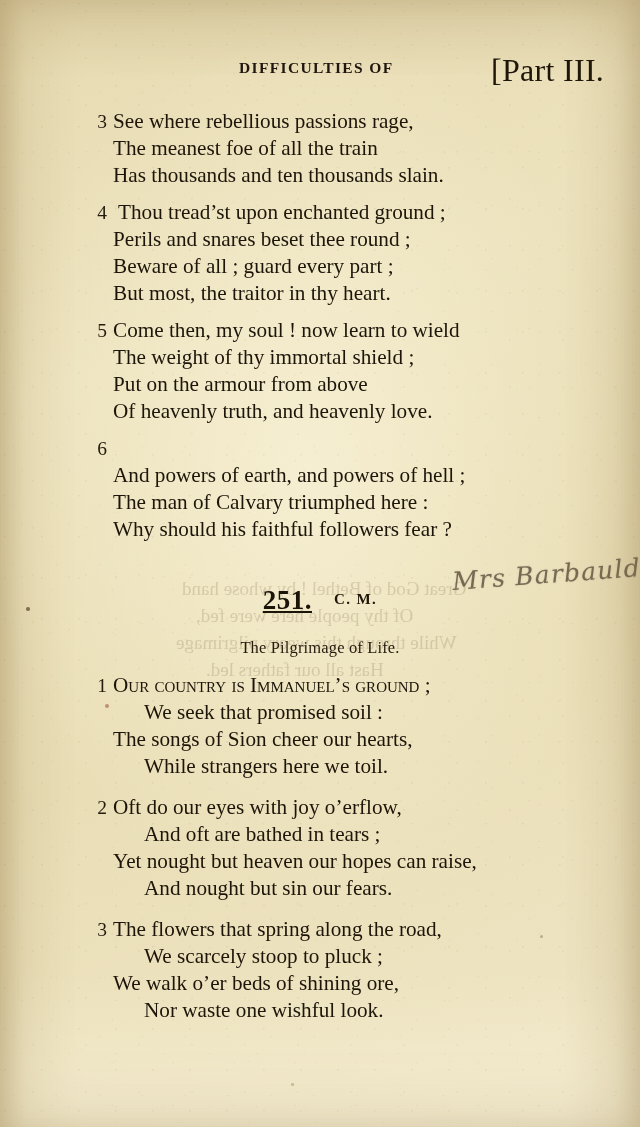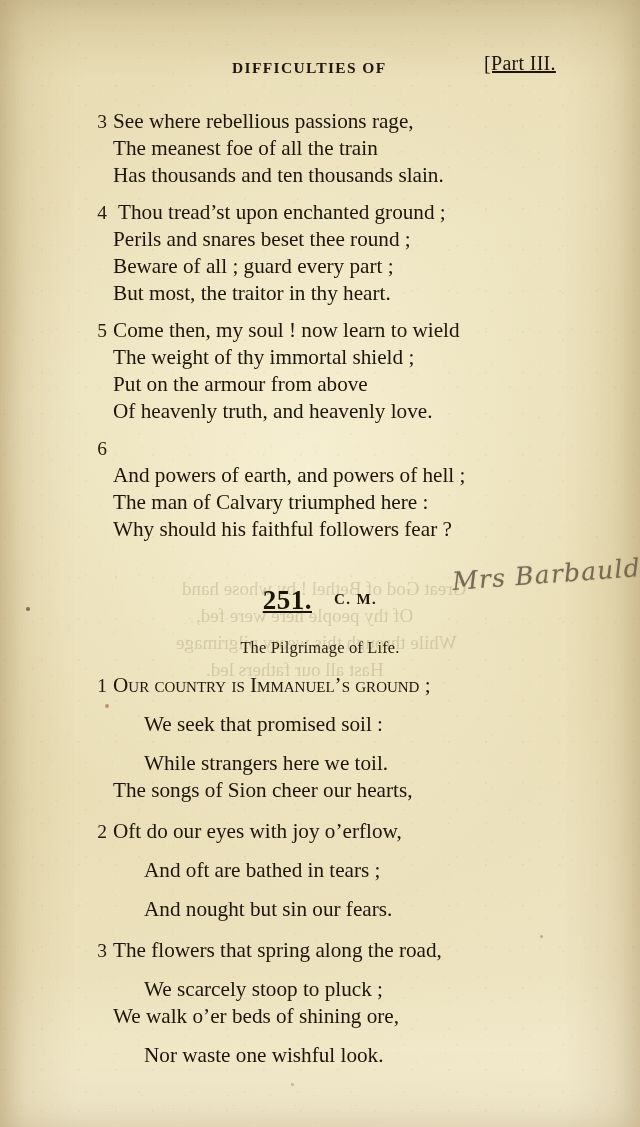--- a/index.html
+++ b/index.html
@@ -45,43 +45,42 @@
     position: absolute;
     inset: 0;
     pointer-events: none;
     box-shadow: inset 0 0 70px rgba(150,126,78,0.28), inset 0 0 20px rgba(160,136,88,0.16);
   }
 
   
   .runhead {
     position: absolute;
     top: 55px;
-    left: 4px;
+    left: 11px;
     right: 0;
     height: 34px;
   }
   .runhead-title {
     position: absolute;
     left: 228px;
     top: 4px;
     font-size: 15.5px;
     font-weight: 700;
     letter-spacing: 1.35px;
     font-variant: small-caps;
     text-transform: uppercase;
     color: #201810;
   }
   .runhead-part {
     position: absolute;
     left: 480px;
     top: -3px;
-    font-size: 20px;
+    font-size: 32px;
     color: #1e1609;
     letter-spacing: 0.3px;
-    text-decoration: underline;
   }
 
   
   .hymn { position: absolute; left: 0; right: 0; }
 
   .stanza { position: relative; margin-bottom: 10px; }
 
   .vline {
     position: relative;
     height: 27px;
@@ -95,21 +94,21 @@
     position: absolute;
     left: -28px;
     top: 0;
     width: 22px;
     text-align: right;
     font-size: 19.5px;
     line-height: 27px;
     color: #241b0e;
   }
 
-  .indent { padding-left: 31px; margin-top: 12px; }
+  .indent { padding-left: 31px; }
 
   .smallcaps-word { font-variant: small-caps; }
 
   
   .hymn-head {
     position: absolute;
     left: 0;
     right: 0;
     text-align: center;
   }
@@ -258,35 +257,38 @@
   <div class="hymn" style="top:672px; left:113px;">
 
     <div class="stanza" style="margin-bottom:14px;">
       <div class="vline">
         <span class="vnum">1</span>
         <span class="smallcaps-word">Our country is Immanuel’s ground ;</span>
       </div>
       <div class="vline indent">
         <span>We seek that promised soil :</span>
       </div>
+      <div class="vline">
+        <span>The songs of Sion cheer our hearts,</span>
+      </div>
       <div class="vline indent">
         <span>While strangers here we toil.</span>
-      </div>
-      <div class="vline">
-        <span>The songs of Sion cheer our hearts,</span>
       </div>
     </div>
 
     <div class="stanza" style="margin-bottom:14px;">
       <div class="vline">
         <span class="vnum">2</span>
         <span>Oft  do our eyes with joy o’erflow,</span>
       </div>
       <div class="vline indent">
         <span>And oft are bathed in tears ;</span>
+      </div>
+      <div class="vline">
+        <span>Yet nought but heaven our hopes can raise,</span>
       </div>
       <div class="vline indent">
         <span>And nought but sin our fears.</span>
       </div>
     </div>
 
     <div class="stanza">
       <div class="vline">
         <span class="vnum">3</span>
         <span>The flowers that spring along the road,</span>

